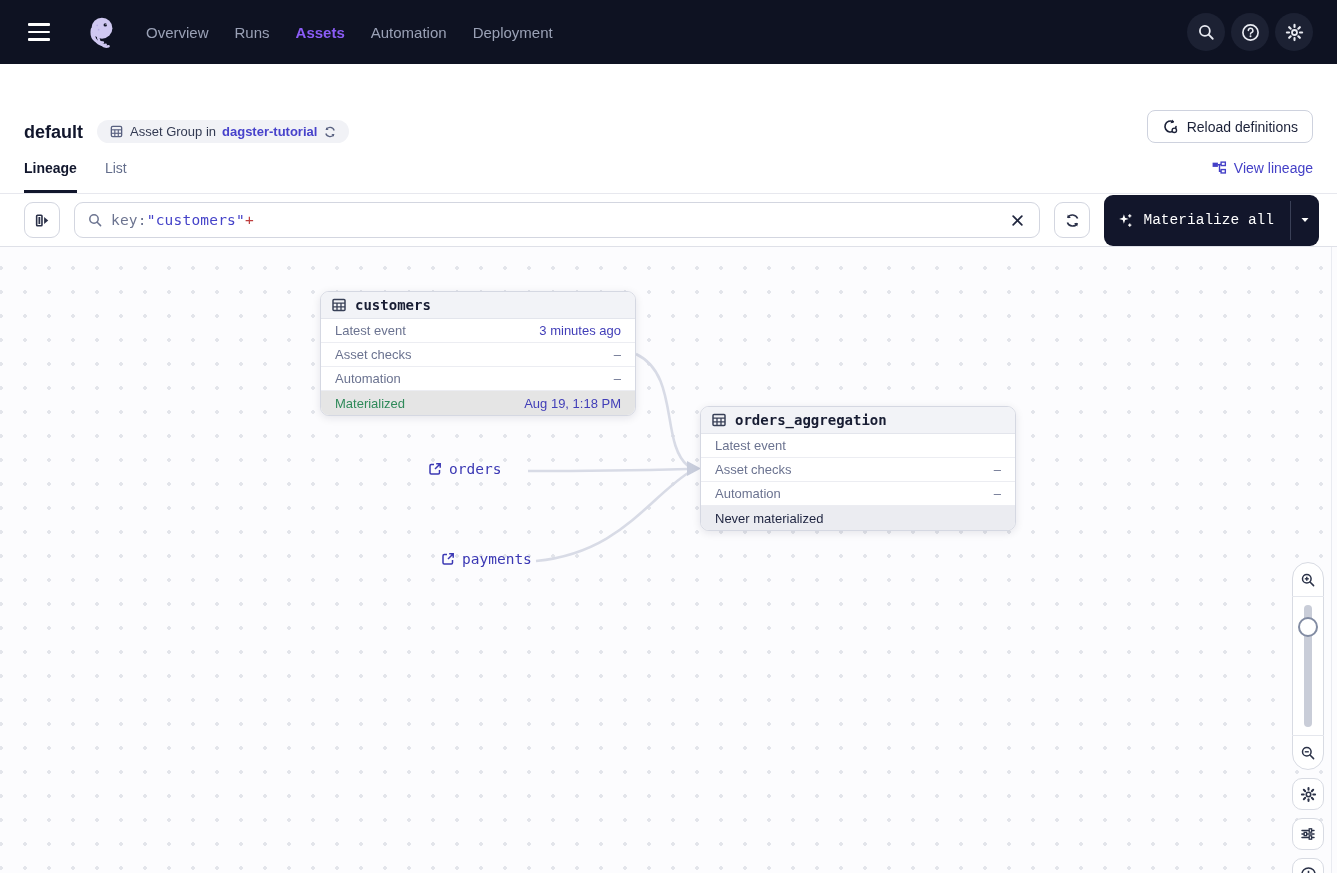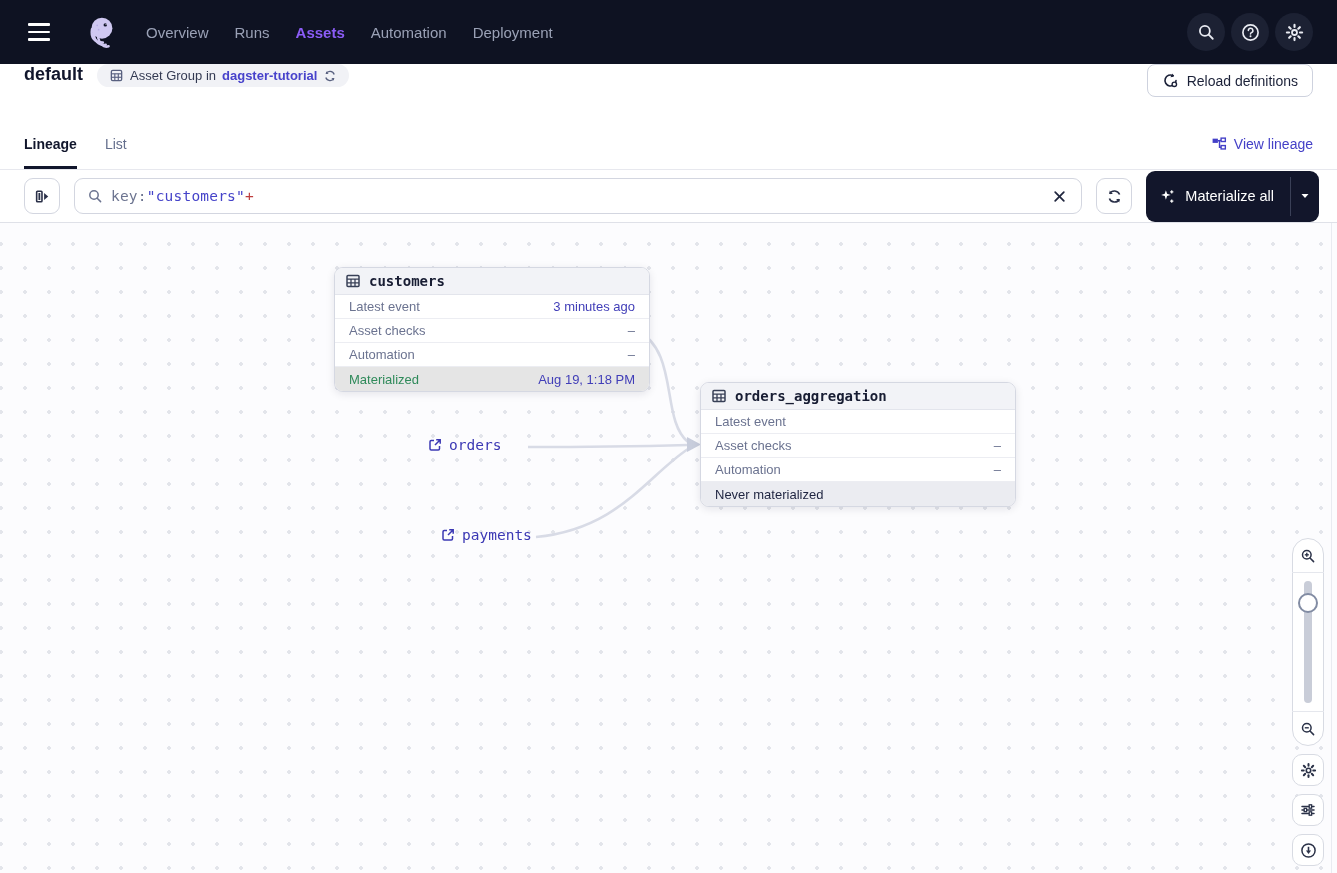--- a/index.html
+++ b/index.html
@@ -12,21 +12,21 @@
   .hamburger { width:32px; height:32px; display:flex; flex-direction:column; justify-content:center; gap:5px; cursor:pointer; margin-left:4px; }
   .hamburger span { display:block; width:22px; height:2.5px; background:#fff; border-radius:1px; }
   .logo { width:38px; height:38px; margin-left:22px; }
   .nav-items { display:flex; gap:26px; margin-left:26px; }
   .nav-item { font-size:15px; color:#9AA1B6; cursor:pointer; }
   .nav-item.active { color:#8b5cf6; font-weight:bold; }
   .nav-actions { margin-left:auto; display:flex; gap:6px; }
   .nav-icon-btn { width:38px; height:38px; border-radius:50%; background:#1C2133; display:flex; align-items:center; justify-content:center; color:#E9EBF2; cursor:pointer; }
 
   
-  .page-header { height:55px; display:flex; align-items:flex-start; padding:0 24px; gap:14px; }
+  .page-header { height:55px; display:flex; align-items:flex-end; padding:0 24px; gap:14px;margin-top:24px; }
   .page-title { font-size:18px; font-weight:bold; color:#11162C; }
   .group-badge { display:flex; align-items:center; gap:6px; background:#F1F2F6; border-radius:13px; padding:4px 12px; font-size:13px; color:#333A52; }
   .group-badge .link { color:#4742CB; cursor:pointer;font-weight:bold; }
   .header-right { margin-left:auto; }
   .btn-outline { display:flex; align-items:center; gap:8px; border:1px solid #CED2DE; border-radius:8px; background:#fff; padding:7px 14px; font-size:14px; color:#1B2138; cursor:pointer; }
 
   
   .tabs-row { height:51px; display:flex; align-items:stretch; padding:0 24px; border-bottom:1px solid #E7E8EE; }
   .tab { display:flex; align-items:center; font-size:14px; margin-right:28px; color:#646E8C; border-bottom:3px solid transparent; padding-top:3px; cursor:pointer; }
   .tab.active { color:#11162C; font-weight:bold; border-bottom-color:#11162C; }
@@ -34,21 +34,21 @@
 
   
   .toolbar { height:52px; display:flex; align-items:center; padding:0 18px 0 24px; gap:14px; }
   .sq-btn { width:36px; height:36px; border:1px solid #D3D6E0; border-radius:9px; background:#fff; display:flex; align-items:center; justify-content:center; color:#2A3048; cursor:pointer; flex:none; }
   .search-box { flex:1; height:36px; border:1px solid #D3D6E0; border-radius:9px; display:flex; align-items:center; padding:0 10px 0 12px; gap:8px; color:#6C7490; }
   .search-box .query { font-size:14.5px; letter-spacing:.2px; }
   .q-key { color:#6C7490; }
   .q-val { color:#4543C9; }
   .q-plus { color:#BE3E3E; }
   .clear-x { margin-left:auto; width:24px; height:24px; display:flex; align-items:center; justify-content:center; color:#20263E; cursor:pointer; }
-  .materialize-group { display:flex; height:51px; background:#12162B; border-radius:9px; overflow:hidden; flex:none; }
+  .materialize-group { display:flex; height:51px; background:#12162B; border-radius:9px; overflow:hidden; flex:none;font-family:Liberation Mono, monospace; }
   .materialize-main { display:flex; align-items:center; gap:9px; padding:0 16px 0 13px; color:#fff; font-size:14.5px; cursor:pointer; }
   .materialize-divider { width:1px; background:#3A4057; margin:6px 0; }
   .materialize-caret { width:28px; display:flex; align-items:center; justify-content:center; color:#fff; cursor:pointer; font-size:10px; }
 
   
   .canvas { position:relative; height:651px; border-top:1px solid #DFE1E8; background:#FCFCFE;
     background-image:radial-gradient(circle, #E3E5EB 1.6px, transparent 1.7px);
     background-size:24px 24px; background-position:13px 9px; overflow:hidden; }
   .canvas-right-line { position:absolute; top:0; bottom:0; right:5px; width:1px; background:#E9EBF1; }
 
@@ -231,21 +231,21 @@
 </div>
 
 <div class="canvas">
   <svg class="edges" width="1337" height="651">
     <path d="M 636 107 C 680 128, 660 196, 688 219" fill="none" stroke="#D8DBE6" stroke-width="2.6"></path>
     <path d="M 528 224 C 610 224, 650 223, 688 222" fill="none" stroke="#D8DBE6" stroke-width="2.6"></path>
     <path d="M 536 314 C 618 306, 646 254, 688 226" fill="none" stroke="#D8DBE6" stroke-width="2.6"></path>
     <polygon points="687,214 701,221.5 687,229" fill="#C8CDDC"></polygon>
   </svg>
 
-  <div class="asset-node" style="left:334px; top:44px;">
+  <div class="asset-node" style="left:320px; top:44px;">
     <div class="node-header">
       <svg width="16" height="16" viewBox="0 0 16 16" style="color:#384057">
           <rect x="2" y="2.5" width="12" height="11" rx="1" fill="none" stroke="currentColor" stroke-width="1.5"></rect>
           <line x1="2" y1="6.1" x2="14" y2="6.1" stroke="currentColor" stroke-width="1.3"></line>
           <line x1="2" y1="9.8" x2="14" y2="9.8" stroke="currentColor" stroke-width="1.3"></line>
           <line x1="6" y1="6.1" x2="6" y2="13.5" stroke="currentColor" stroke-width="1.3"></line>
           <line x1="10" y1="6.1" x2="10" y2="13.5" stroke="currentColor" stroke-width="1.3"></line>
         </svg>
       <span class="node-name mono">customers</span>
     </div>

